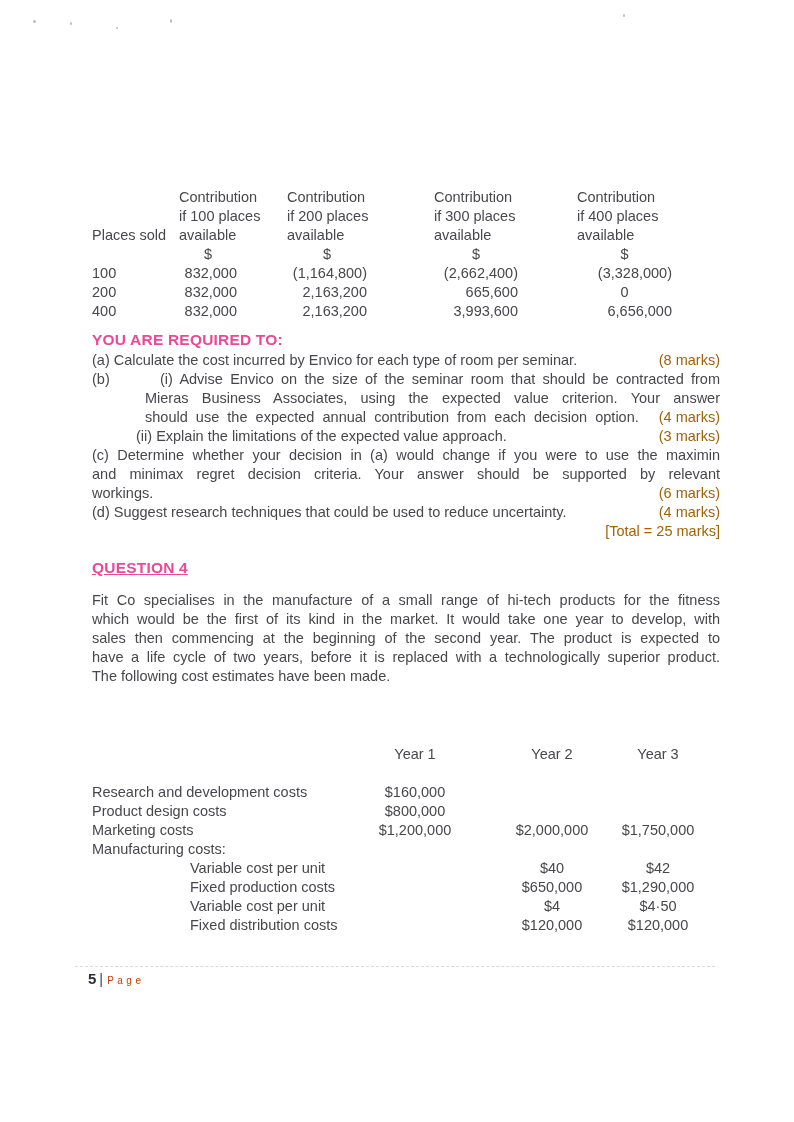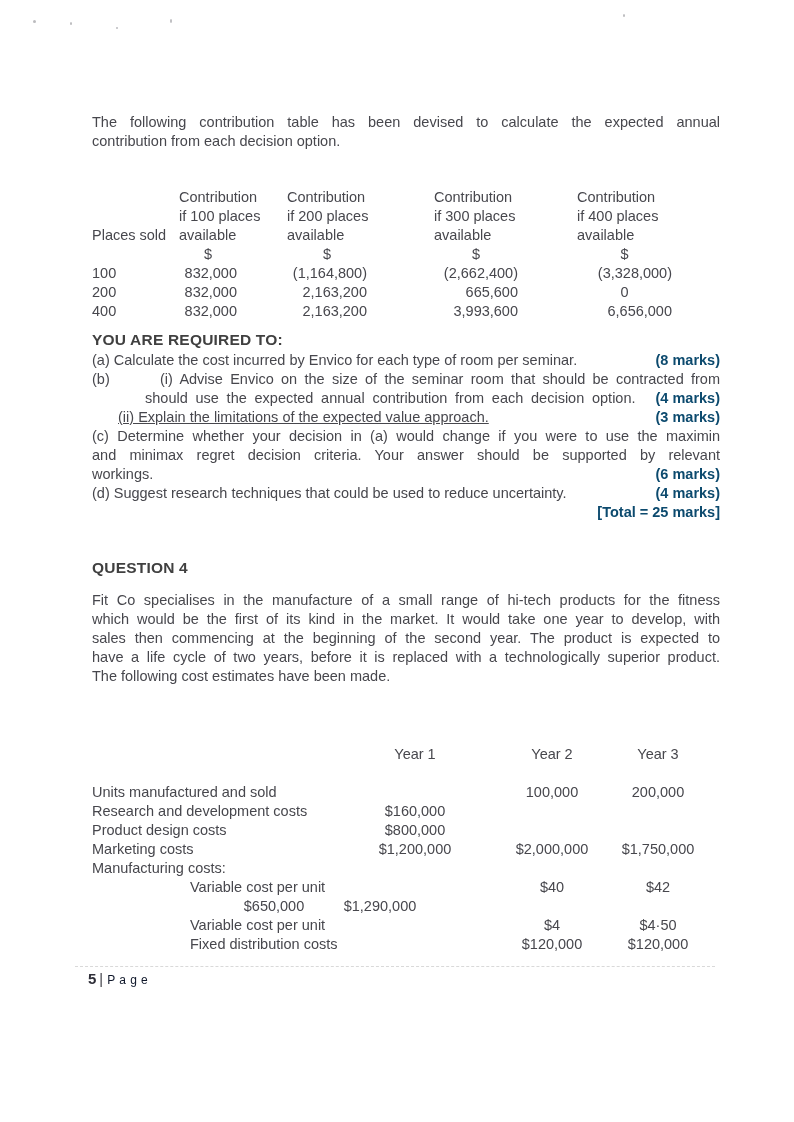--- a/index.html
+++ b/index.html
@@ -3,24 +3,24 @@
 <meta charset="utf-8">
 <style>
   html,body { margin:0; padding:0; background:#e8e8e8; }
   .page {
     position:relative; width:794px; height:1122px; margin:0 auto;
     background:#ffffff; overflow:hidden;
     font-family:"Liberation Sans", sans-serif;
     font-size:14.5px; line-height:19px; color:#47474d;
   }
   .abs { position:absolute; }
-  .heading { font-size:15.5px; font-weight:bold; color:#404040; letter-spacing:0.2px; }
+  .heading { font-size:15.5px; font-weight:bold; color:#ec4899; letter-spacing:0.2px; }
   .jline { text-align:justify; text-align-last:justify; }
   .flexline { display:flex; justify-content:space-between; align-items:baseline; }
-  .marks { font-weight:bold; color:#0c4a6e; white-space:nowrap; }
+  .marks { font-weight:normal; color:#a16207; white-space:nowrap; }
 
   
   .t1row { display:flex; }
   .t1c0 { width:87px; }
   .t1c1 { width:108px; }
   .t1c2 { width:147px; }
   .t1c3 { width:143px; }
   .t1c4 { width:143px; }
   .numbox { text-align:right; }
   .numbox.ctr { text-align:center; }
@@ -42,38 +42,34 @@
   .blankline { height:19px; }
 
   
   .req-b { position:relative; padding-left:53px; }
   .req-b-label { position:absolute; left:0; top:0; }
   .req-b .first { text-indent:15px; }
 
   .footer-line { border-top:1px dashed #d9d9d9; height:0; }
   .footer-num { font-weight:bold; color:#2e2e38; font-size:15px; }
   .footer-sep { color:#3c3c44; padding:0 4px 0 3px; }
-  .footer-page { color:#0f172a; letter-spacing:0.35em; font-size:12px; }
+  .footer-page { color:#c2410c; letter-spacing:0.35em; font-size:10px; }
   .speck { position:absolute; background:#8d8d92; border-radius:50%; opacity:0.6; }
 </style>
 </head>
 <body>
 
 <div class="page">
 
   <div class="speck" style="left:33px; top:20px; width:3px; height:3px;"></div>
   <div class="speck" style="left:70px; top:22px; width:2px; height:3px;"></div>
   <div class="speck" style="left:170px; top:19px; width:2px; height:4px;"></div>
   <div class="speck" style="left:116px; top:27px; width:2px; height:2px;"></div>
   <div class="speck" style="left:623px; top:14px; width:2px; height:3px;"></div>
 
-  <div class="abs" style="left:92px; top:113px; width:628px;">
-    <div class="jline">The following contribution table has been devised to calculate the expected annual</div>
-    <div>contribution from each decision option.</div>
-  </div>
 
   <div class="abs" style="left:92px; top:188px; width:628px;">
     <div class="t1row">
       <div class="t1c0">
         <div class="blankline"></div>
         <div class="blankline"></div>
         <div>Places sold</div>
         <div class="blankline"></div>
       </div>
       <div class="t1c1">
@@ -153,49 +149,50 @@
 
   <div class="abs" style="left:92px; top:351px; width:628px;">
     <div class="flexline">
       <span>(a) Calculate the cost incurred by Envico for each type of room per seminar.</span>
       <span class="marks">(8 marks)</span>
     </div>
 
     <div class="req-b">
       <span class="req-b-label">(b)</span>
       <div class="jline first">(i) Advise Envico on the size of the seminar room that should be contracted from</div>
+      <div class="jline">Mieras Business Associates, using the expected value criterion. Your answer</div>
       <div class="flexline">
         <span class="jline" style="flex:1; margin-right:20px;">should use the expected annual contribution from each decision option.</span>
         <span class="marks">(4 marks)</span>
       </div>
     </div>
 
     <div class="flexline">
-      <span style="margin-left:26px;text-decoration:underline;">(ii) Explain the limitations of the expected value approach.</span>
+      <span style="margin-left:44px;">(ii) Explain the limitations of the expected value approach.</span>
       <span class="marks">(3 marks)</span>
     </div>
 
     <div>
       <div class="jline">(c) Determine whether your decision in (a) would change if you were to use the maximin</div>
       <div class="jline">and minimax regret decision criteria. Your answer should be supported by relevant</div>
       <div class="flexline">
         <span>workings.</span>
         <span class="marks">(6 marks)</span>
       </div>
     </div>
 
     <div class="flexline">
       <span>(d) Suggest research techniques that could be used to reduce uncertainty.</span>
       <span class="marks">(4 marks)</span>
     </div>
 
     <div style="text-align:right;" class="marks">[Total = 25 marks]</div>
   </div>
 
-  <div class="abs heading" style="left:92px; top:558px;">QUESTION 4</div>
+  <div class="abs heading" style="left:92px; top:558px;text-decoration:underline;">QUESTION 4</div>
 
   <div class="abs" style="left:92px; top:591px; width:628px;">
     <div class="jline">Fit Co specialises in the manufacture of a small range of hi-tech products for the fitness</div>
     <div class="jline">which would be the first of its kind in the market. It would take one year to develop, with</div>
     <div class="jline">sales then commencing at the beginning of the second year. The product is expected to</div>
     <div class="jline">have a life cycle of two years, before it is replaced with a technologically superior product.</div>
     <div>The following cost estimates have been made.</div>
   </div>
 
   <div class="abs" style="left:92px; top:720px; width:628px;margin-top:25px;">
@@ -203,28 +200,20 @@
       <div class="t2label"></div>
       <div class="t2y1">Year 1</div>
       <div class="t2sp1"></div>
       <div class="t2y2">Year 2</div>
       <div class="t2sp2"></div>
       <div class="t2y3">Year 3</div>
     </div>
     <div class="blankline"></div>
 
     <div class="t2row">
-      <div class="t2label">Units manufactured and sold</div>
-      <div class="t2y1"></div>
-      <div class="t2sp1"></div>
-      <div class="t2y2">100,000</div>
-      <div class="t2sp2"></div>
-      <div class="t2y3">200,000</div>
-    </div>
-    <div class="t2row">
       <div class="t2label">Research and development costs</div>
       <div class="t2y1">$160,000</div>
       <div class="t2sp1"></div>
       <div class="t2y2"></div>
       <div class="t2sp2"></div>
       <div class="t2y3"></div>
     </div>
     <div class="t2row">
       <div class="t2label">Product design costs</div>
       <div class="t2y1">$800,000</div>
@@ -251,20 +240,21 @@
     </div>
     <div class="t2row">
       <div class="t2label ind">Variable cost per unit</div>
       <div class="t2y1"></div>
       <div class="t2sp1"></div>
       <div class="t2y2">$40</div>
       <div class="t2sp2"></div>
       <div class="t2y3">$42</div>
     </div>
     <div class="t2row">
+      <div class="t2label ind">Fixed production costs</div>
       <div class="t2y1"></div>
       <div class="t2sp1"></div>
       <div class="t2y2">$650,000</div>
       <div class="t2sp2"></div>
       <div class="t2y3">$1,290,000</div>
     </div>
     <div class="t2row">
       <div class="t2y1"></div>
         <div class="t2sp1"></div>
         <div class="t2y2"></div>

